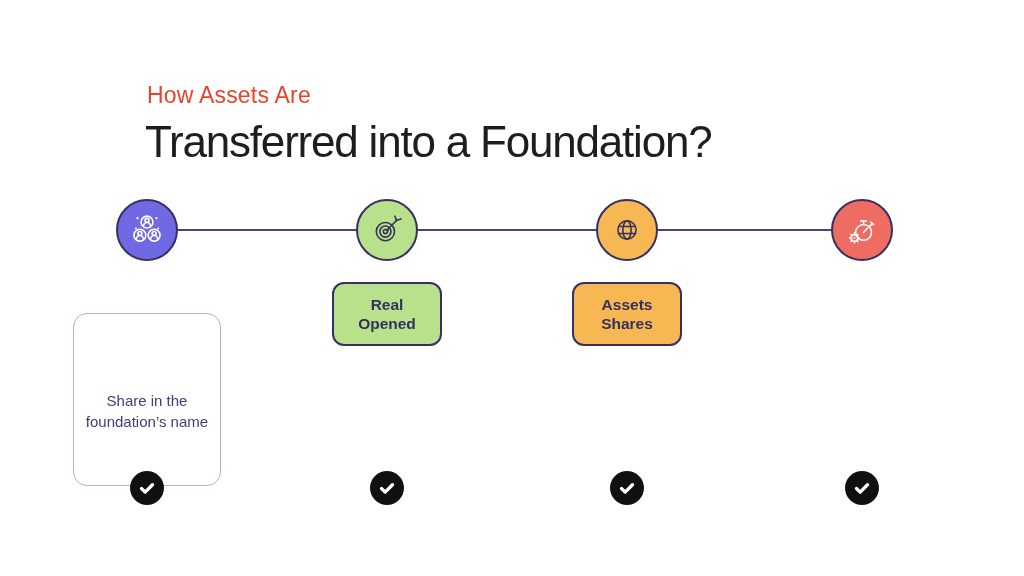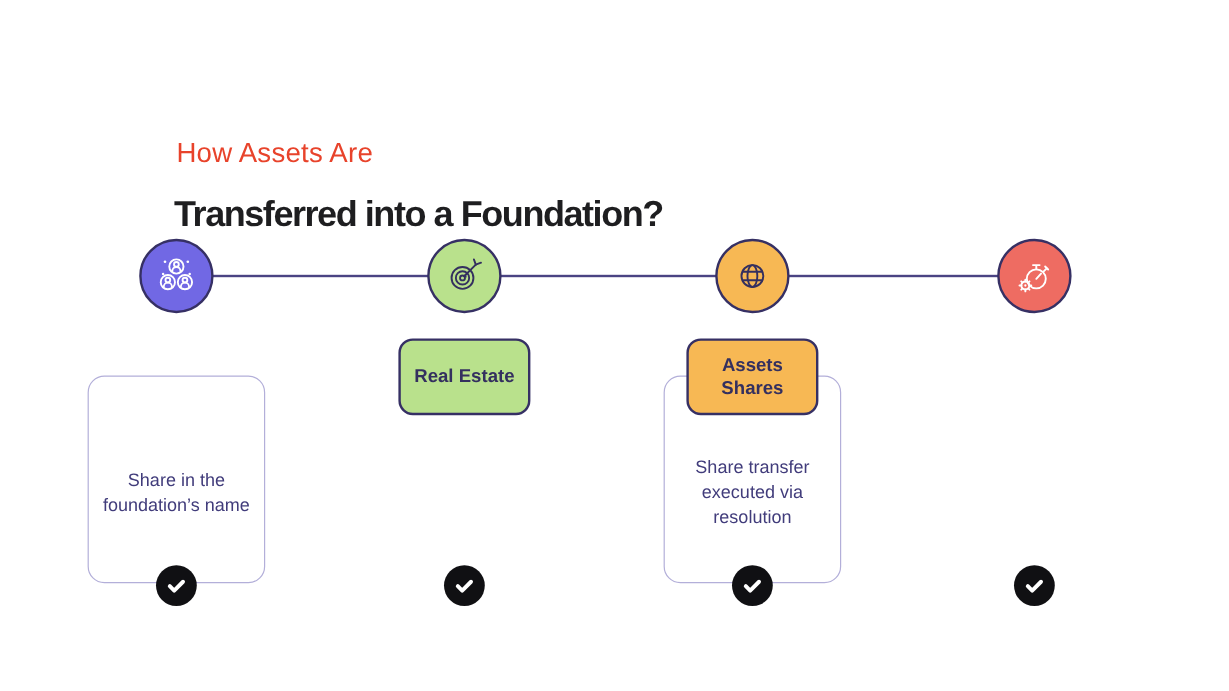--- a/index.html
+++ b/index.html
@@ -6,27 +6,25 @@
   html,body{margin:0;padding:0}
   body{
     width:1024px;height:576px;position:relative;overflow:hidden;
     background:var(--background,#fff);
     font-family:"Liberation Sans",sans-serif;
   }
   .eyebrow{
     position:absolute;left:147px;top:84px;line-height:1;
     font-size:23px;font-weight:500;letter-spacing:.2px;
     color:var(--eyebrow-color,#e8432b);
-    margin-top:32px;
   }
   .headline{
     position:absolute;left:145px;top:120px;line-height:1;
-    font-size:30px;font-weight:700;letter-spacing:-1.2px;
+    font-size:44px;font-weight:400;letter-spacing:-1.2px;
     color:var(--title-color,#1e1e20);
-    margin-top:44px;
   }
   .connector{
     position:absolute;left:147px;top:229px;width:715px;height:2px;
     background:var(--connector,#4a4383);z-index:0;
   }
   .column{position:absolute;top:199px;width:160px;height:330px}
   .col-0{left:67px}.col-1{left:307px}.col-2{left:547px}.col-3{left:782px}
   .icon-circle{
     position:absolute;left:50%;top:0;transform:translateX(-50%);
     width:62px;height:62px;border-radius:50%;box-sizing:border-box;
@@ -103,39 +101,36 @@
     <svg width="38" height="38" viewBox="0 0 48 48" fill="none" stroke="currentColor" stroke-width="2" stroke-linecap="round" stroke-linejoin="round">
       <circle cx="22" cy="26" r="11.5"></circle>
       <circle cx="22" cy="26" r="7"></circle>
       <circle cx="22" cy="26" r="2.6"></circle>
       <line x1="24" y1="24" x2="36" y2="12"></line>
       <path d="M36 12 L34 6.5"></path>
       <path d="M36 12 L41.5 10"></path>
       <path d="M25.5 21.5 L26.5 25.5 L22.5 24.5 Z" fill="currentColor" stroke="none"></path>
     </svg>
   </div>
-  <div class="label-card">Real Estate</div>
+  <div class="label-card">Real Opened</div>
   <div class="check-badge">
     <svg width="22" height="22" viewBox="0 0 24 24" fill="none" stroke="currentColor" stroke-width="3.6" stroke-linecap="round" stroke-linejoin="round">
       <path d="M6 12.5 L10 16.5 L18 8.5"></path>
     </svg>
   </div>
 </div>
 
 <div class="column col-2" style="--fill: #F7B854; --label-text: #34305F; --icon-stroke: #34305F;">
   <div class="icon-circle">
     <svg width="38" height="38" viewBox="0 0 48 48" fill="none" stroke="currentColor" stroke-width="2" stroke-linecap="round">
       <circle cx="24" cy="24" r="11.5"></circle>
       <ellipse cx="24" cy="24" rx="5.2" ry="11.5"></ellipse>
       <line x1="14" y1="19.5" x2="34" y2="19.5"></line>
       <line x1="14" y1="28.5" x2="34" y2="28.5"></line>
     </svg>
-  </div>
-  <div class="body-card">
-    <div class="desc">Share transfer executed via resolution</div>
   </div>
   <div class="label-card">Assets Shares</div>
   <div class="check-badge">
     <svg width="22" height="22" viewBox="0 0 24 24" fill="none" stroke="currentColor" stroke-width="3.6" stroke-linecap="round" stroke-linejoin="round">
       <path d="M6 12.5 L10 16.5 L18 8.5"></path>
     </svg>
   </div>
 </div>
 
 <div class="column col-3" style="--fill: #EE6C62; --label-text: #FFFFFF; --icon-stroke: #FFFFFF;">

